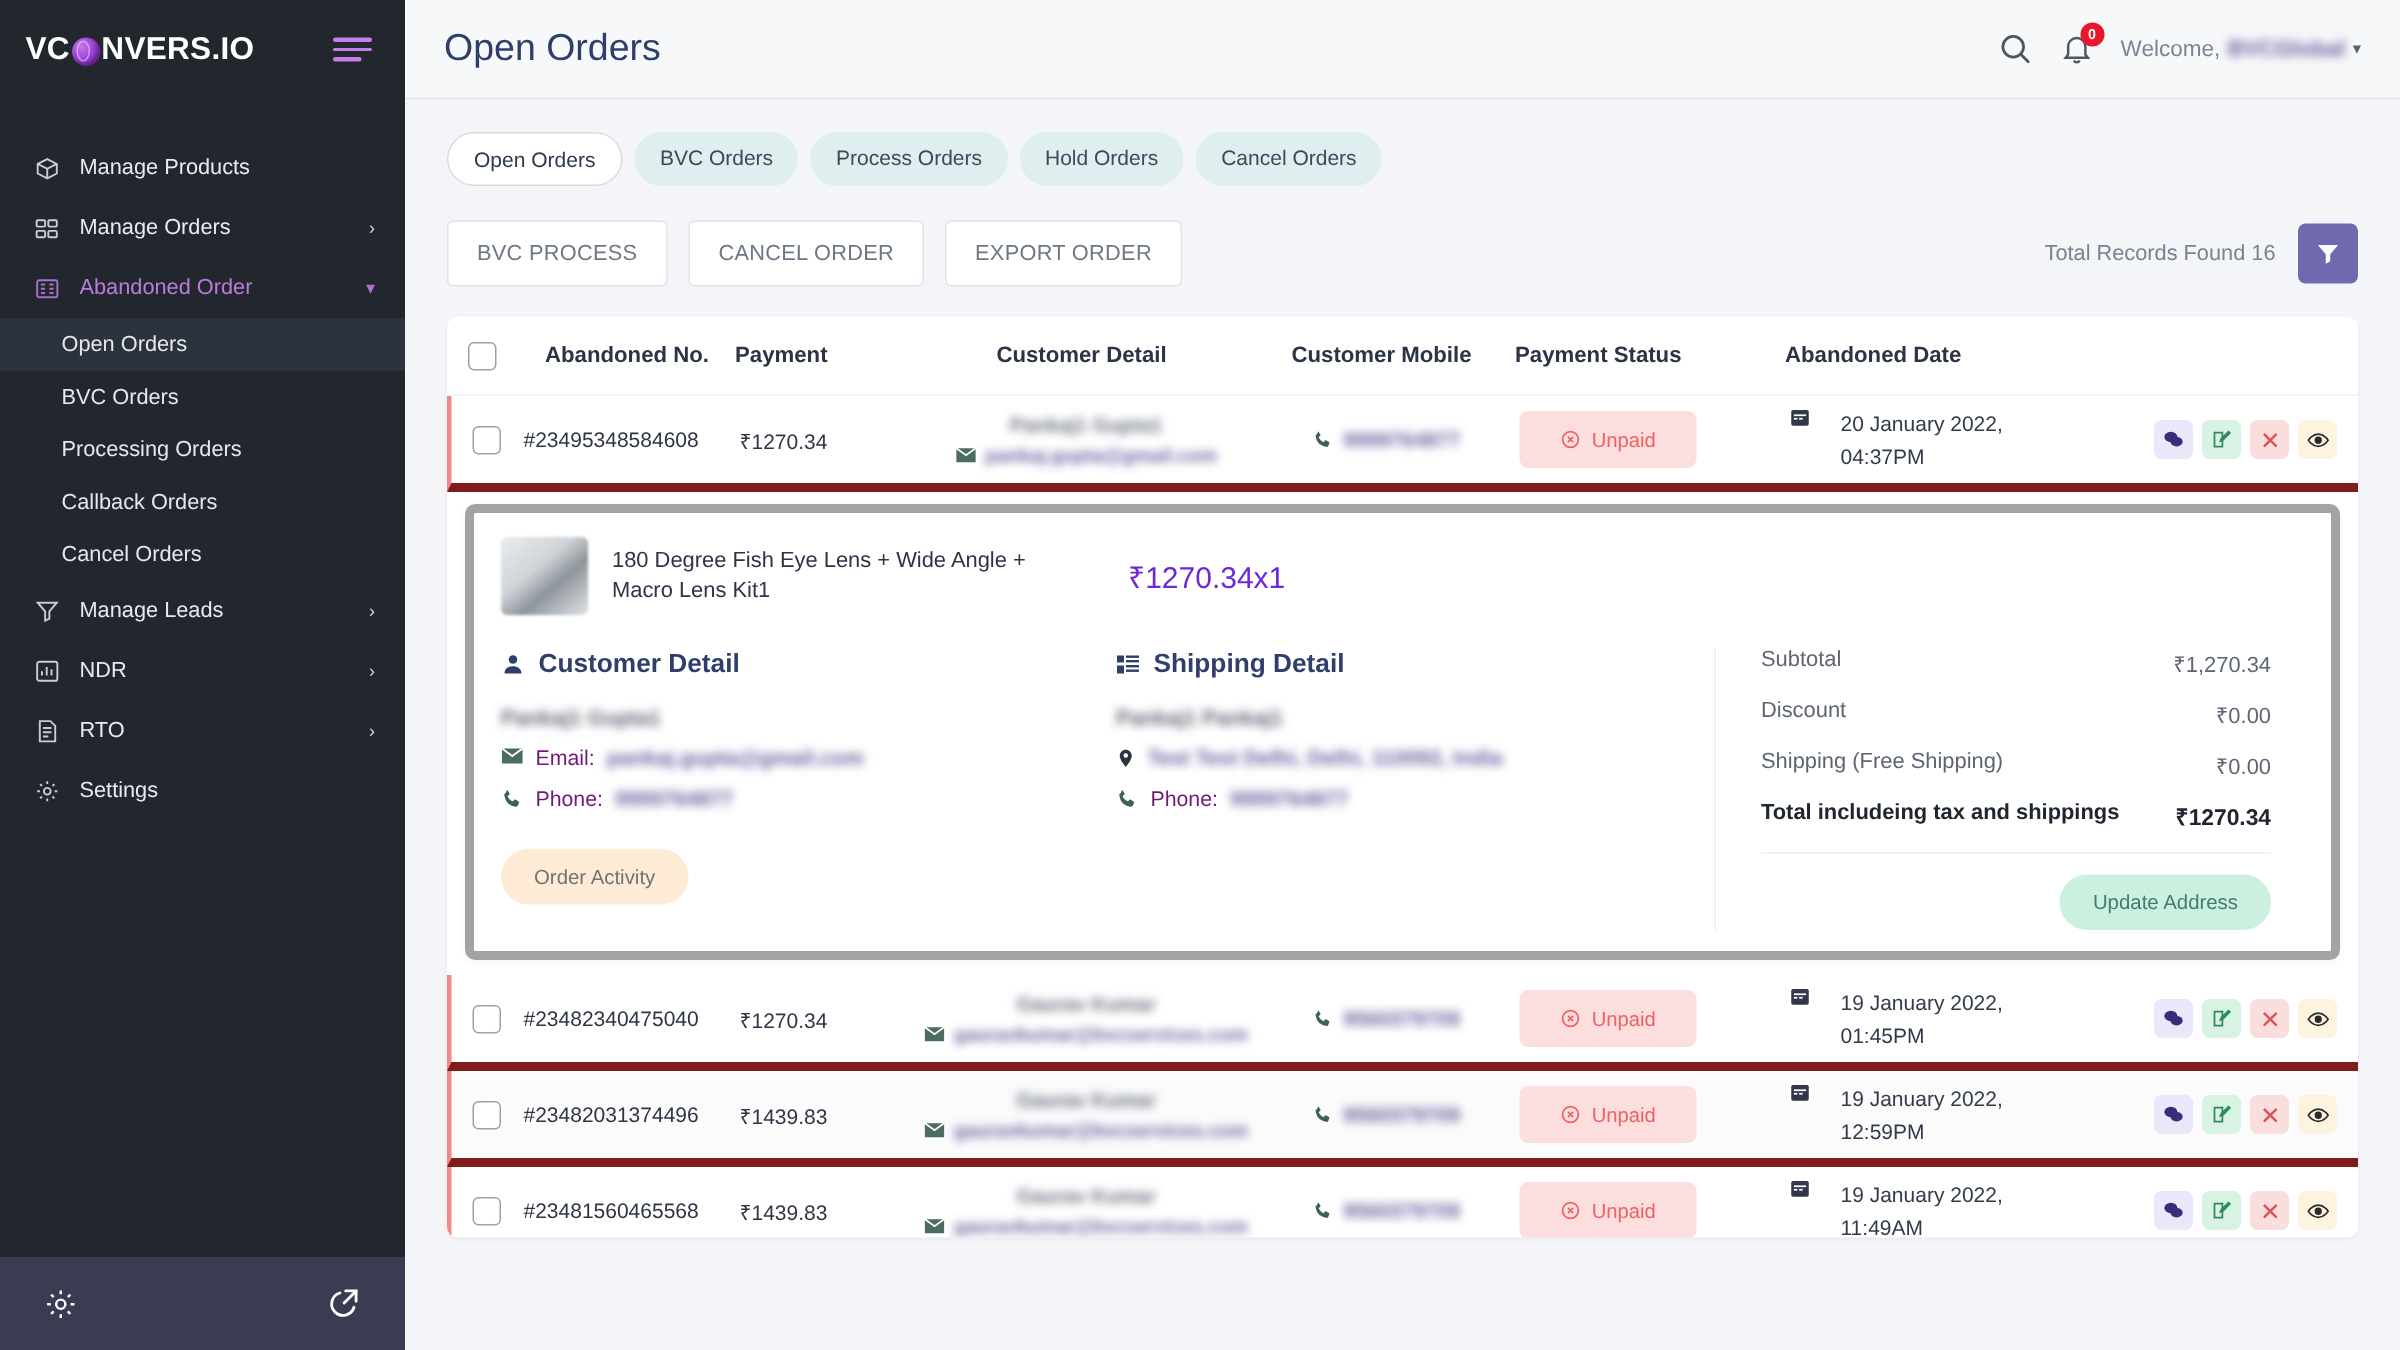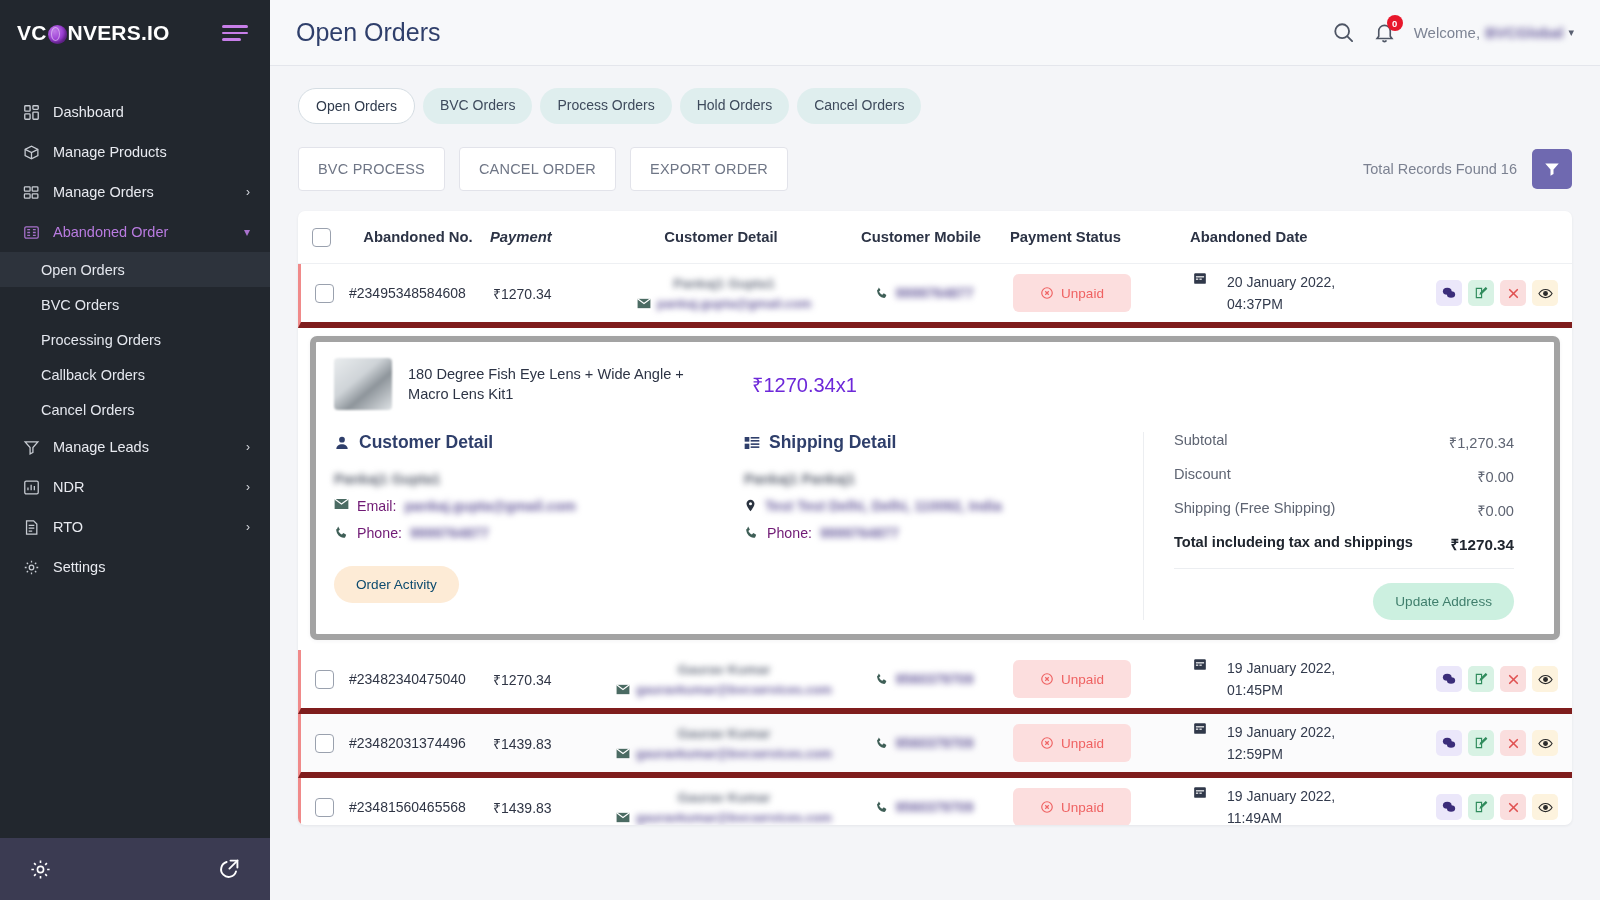--- a/index.html
+++ b/index.html
@@ -124,21 +124,21 @@
   .c-check { width: 34px; flex: 0 0 34px; display: flex; align-items: center; }
   .c-no    { width: 144px; flex: 0 0 144px; }
   .c-pay   { width: 120px; flex: 0 0 120px; }
   .c-cust  { width: 222px; flex: 0 0 222px; text-align: center; }
   .c-mob   { width: 178px; flex: 0 0 178px; text-align: center; }
   .c-stat  { width: 180px; flex: 0 0 180px; }
   .c-date  { width: 170px; flex: 0 0 170px; }
   .c-act   { flex: 1; display: flex; align-items: center; justify-content: flex-end; gap: 6px; }
 
   .hdr-no   { width: 144px; flex: 0 0 144px; text-align: center; }
-  .hdr-pay  { width: 120px; flex: 0 0 120px; font-style: italic; }
+  .hdr-pay  { width: 120px; flex: 0 0 120px; }
   .hdr-cust { width: 222px; flex: 0 0 222px; text-align: center; }
   .hdr-mob  { width: 178px; flex: 0 0 178px; text-align: center; }
   .hdr-stat { width: 180px; flex: 0 0 180px; }
   .hdr-date { width: 170px; flex: 0 0 170px; }
 
   .cbx {
     width: 19px; height: 19px; border: 1.6px solid #9aa1ae; border-radius: 4px;
     background: #fff; cursor: pointer; display: inline-block;
   }
   .cust-name { font-size: 13.5px; color: #6a7080; margin-bottom: 5px; }
@@ -187,21 +187,21 @@
   .dline { font-size: 14.2px; color: #5e6472; margin-bottom: 11px; display: flex; align-items: flex-start; gap: 8px; }
   .dline .lbl { color: #701a75; }
   .sum-row { display: flex; justify-content: space-between; font-size: 14.6px; color: #5e6472; margin-bottom: 14px; }
   .sum-row.total { color: #20262f; font-weight: bold; }
   .sum-row.total .v { font-size: 15.2px; }
   .sum-divider { border-top: 1px solid #eceef1; margin: 4px 0 14px 0; }
   .pill-btn {
     display: inline-flex; align-items: center; justify-content: center;
     border-radius: 21px; font-size: 13.6px; cursor: pointer; padding: 11px 22px;
   }
-  .pill-order { background: #fdebd6; color: #0c4a6e; margin-top: 14px; }
+  .pill-order { background: #fdebd6; color: #737373; margin-top: 14px; }
   .pill-update { background: #ccf0e0; color: #3f7e6c; float: right; }
   .scroll-area { height: 614px; overflow: hidden; }
   svg { display: block; }
 </style>
 </head>
 <body>
 
 <div class="app">
 
   <aside class="sidebar">
@@ -213,31 +213,20 @@
       </div>
       <div class="hamburger">
         <i></i>
         <i></i>
         <i></i>
       </div>
     </div>
 
     <nav class="nav">
 
-      <div class="nav-item">
-        <span class="ic">
-          <svg width="17" height="17" viewBox="0 0 24 24" fill="none" stroke="#dfe3ea" stroke-width="1.9">
-            <rect x="2.5" y="2.5" width="7.5" height="7.5" rx="1"></rect>
-              <rect x="14" y="2.5" width="7.5" height="5" rx="1"></rect>
-            <rect x="2.5" y="14" width="7.5" height="7.5" rx="1"></rect>
-              <rect x="14" y="11.5" width="7.5" height="10" rx="1"></rect>
-          </svg>
-        </span>
-        <span>Dashboard</span>
-      </div>
 
       <div class="nav-item">
         <span class="ic">
           <svg width="17" height="17" viewBox="0 0 24 24" fill="none" stroke="#dfe3ea" stroke-width="1.8">
             <path d="M3 7.5 12 3l9 4.5v9L12 21 3 16.5z"></path>
               <path d="M3 7.5 12 12l9-4.5M12 12v9"></path>
           </svg>
         </span>
         <span>Manage Products</span>
       </div>

